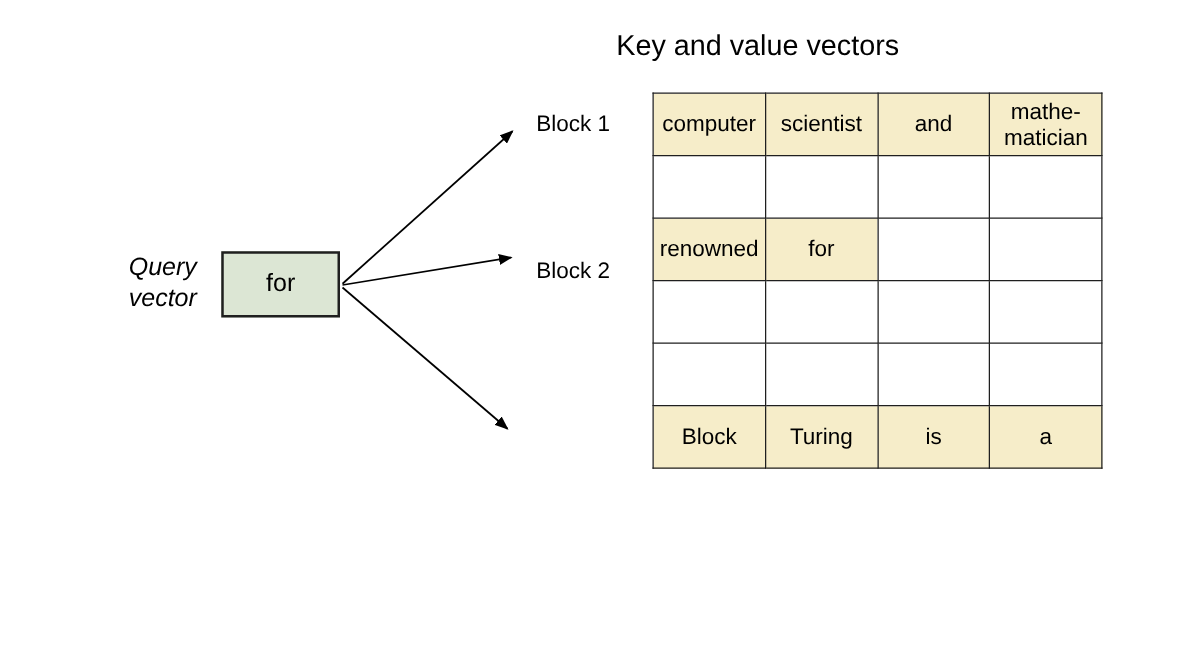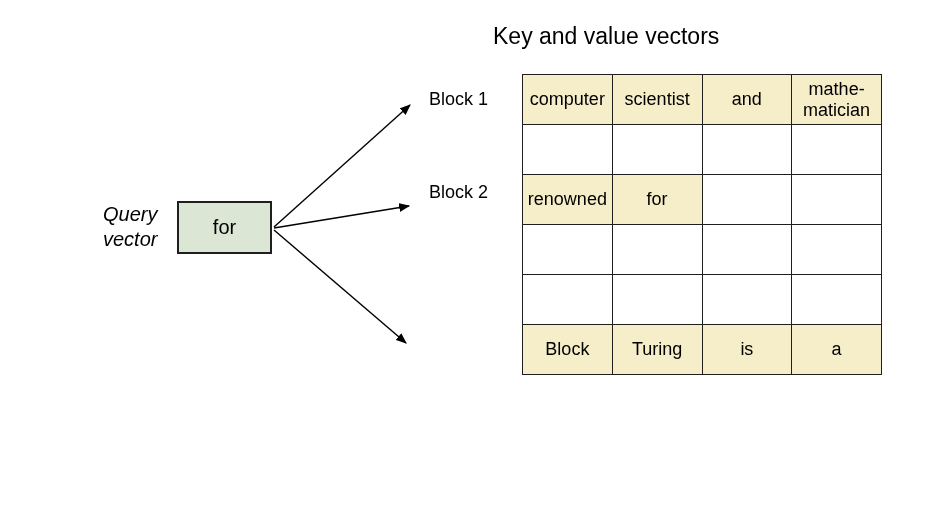--- a/index.html
+++ b/index.html
@@ -64,21 +64,21 @@
     width: 158px;
     height: 51px;
     display: flex;
     align-items: center;
     justify-content: flex-end;
     font-size: 18px;
     color: var(--text, #000);
     white-space: nowrap;
   }
   .block-label.b1 { top: 74px; }
-  .block-label.b2 { top: 167px; }
+  .block-label.b2 { top: 191px; }
   .block-label.b0 { top: 327px; }
   table.kv-table {
     position: absolute;
     left: 493px;
     top: 74px;
     width: 360px;
     border-collapse: collapse;
     table-layout: fixed;
     margin-left: 29px;
   }

